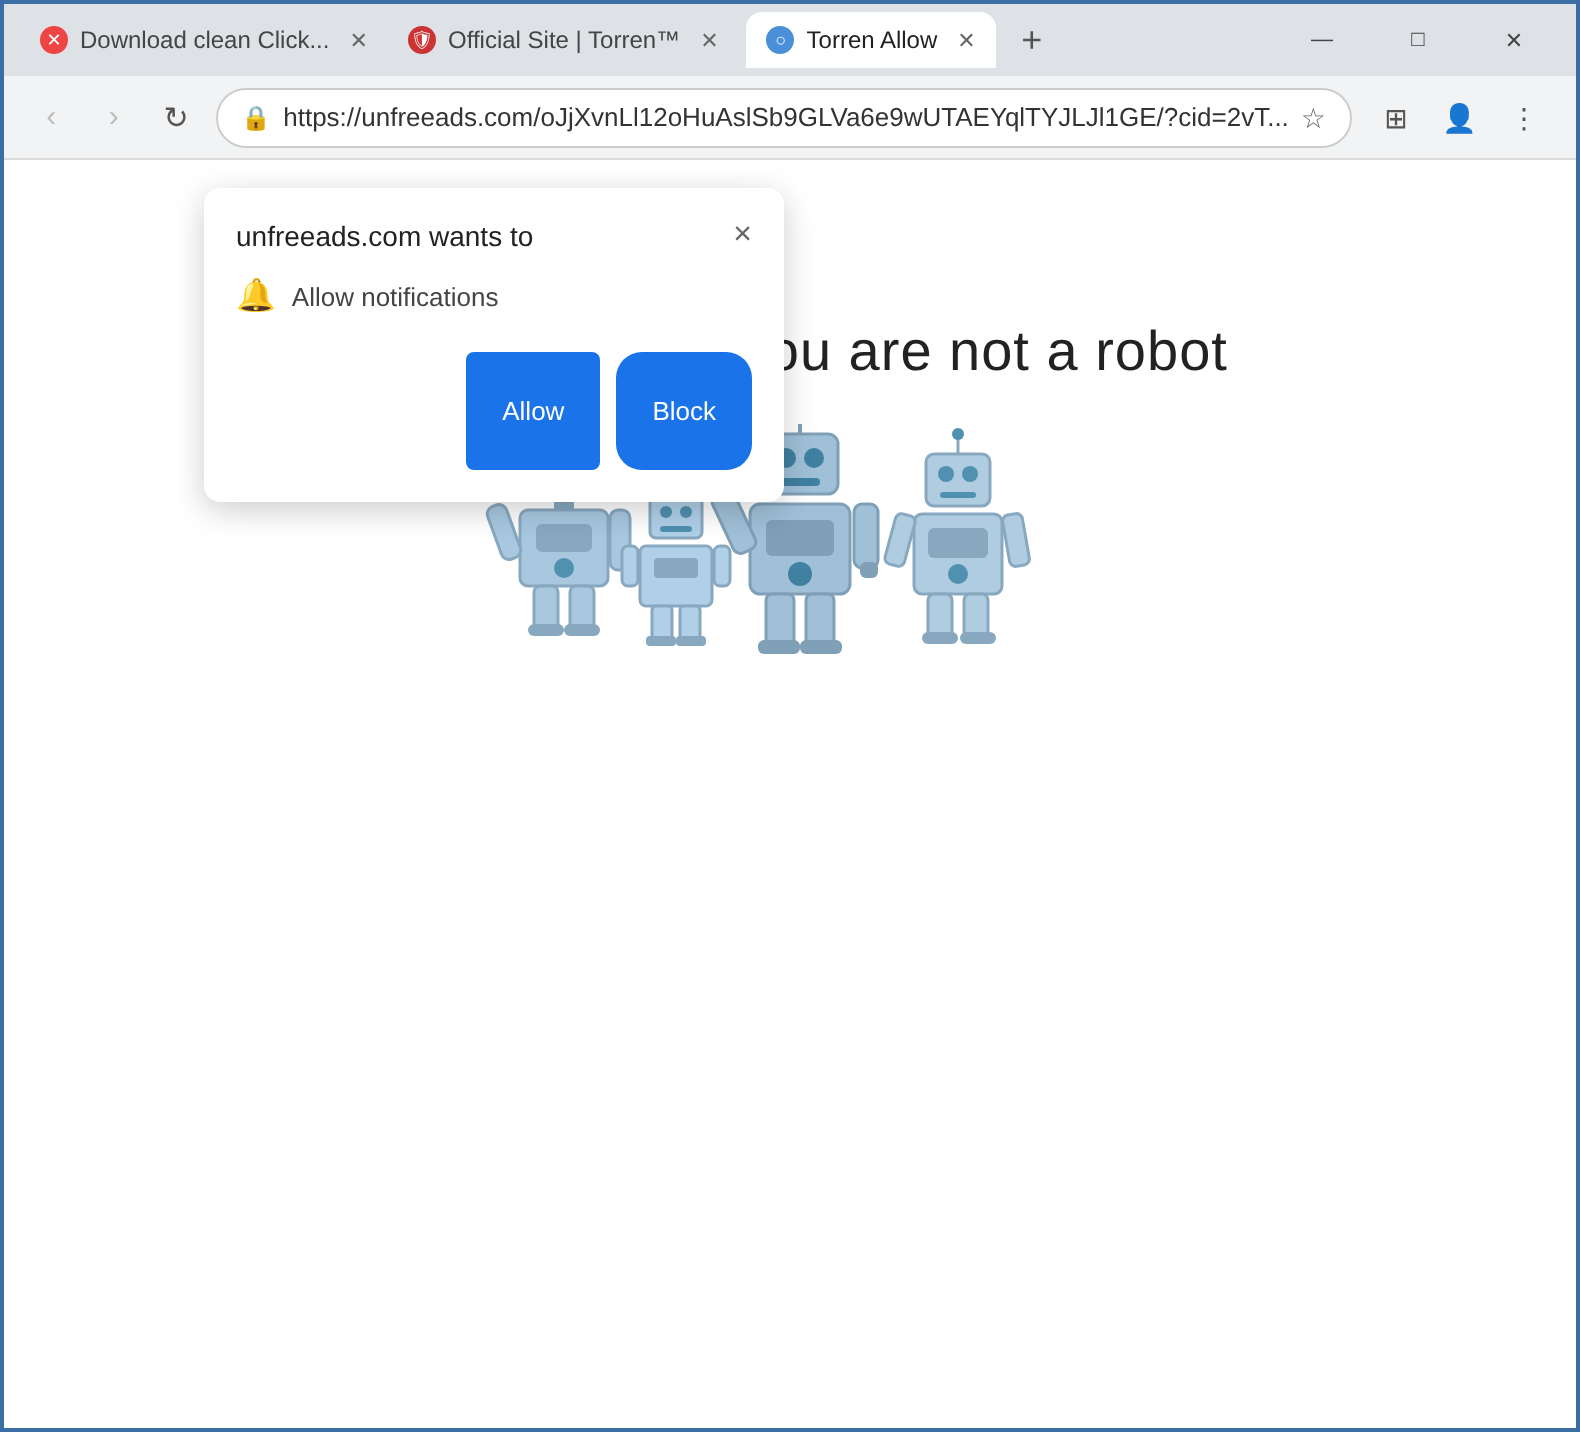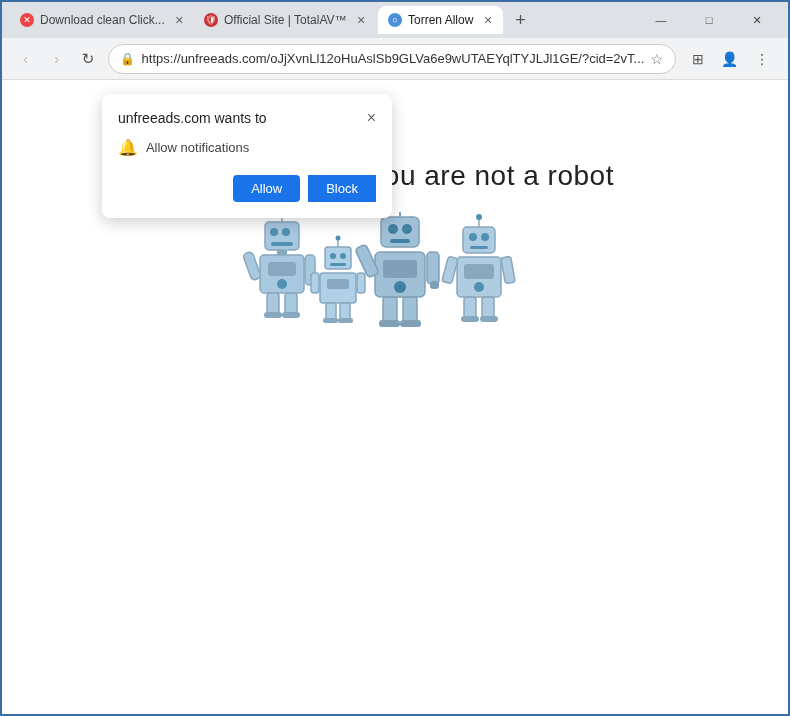--- a/index.html
+++ b/index.html
@@ -189,35 +189,35 @@
       color: #444;
       font-size: 13px;
     }
     .bell-icon { font-size: 16px; color: #555; }
     .notif-btns {
       display: flex;
       gap: 8px;
       justify-content: flex-end;
     }
     .btn-allow {
-      padding: 6px 18px;
+      padding: 22px 18px;
       background: #1a73e8;
       color: #fff;
       border: none;
       border-radius: 4px;
       font-size: 13px;
       cursor: pointer;
       font-weight: 500;
     }
     .btn-block {
       padding: 6px 18px;
       background: #1a73e8;
       color: #fff;
       border: none;
-      border-radius: 0;
+      border-radius: 13px;
       font-size: 13px;
       cursor: pointer;
       font-weight: 500;
     }
 
     
     .page-main {
       display: flex;
       flex-direction: column;
       align-items: center;
@@ -277,21 +277,21 @@
 <div class="titlebar">
 
   <div class="tab">
     <span class="tab-icon red">✕</span>
     <span>Download clean Click...</span>
     <span class="tab-close">✕</span>
   </div>
 
   <div class="tab">
     <span class="tab-icon shield">🛡</span>
-    <span>Official Site | TotalAV™</span>
+    <span>Official Site | Torren™</span>
     <span class="tab-close">✕</span>
   </div>
 
   <div class="tab active">
     <span class="tab-icon blue">○</span>
     <span>Torren Allow</span>
     <span class="tab-close">✕</span>
   </div>
 
   <div class="new-tab-btn">+</div>

